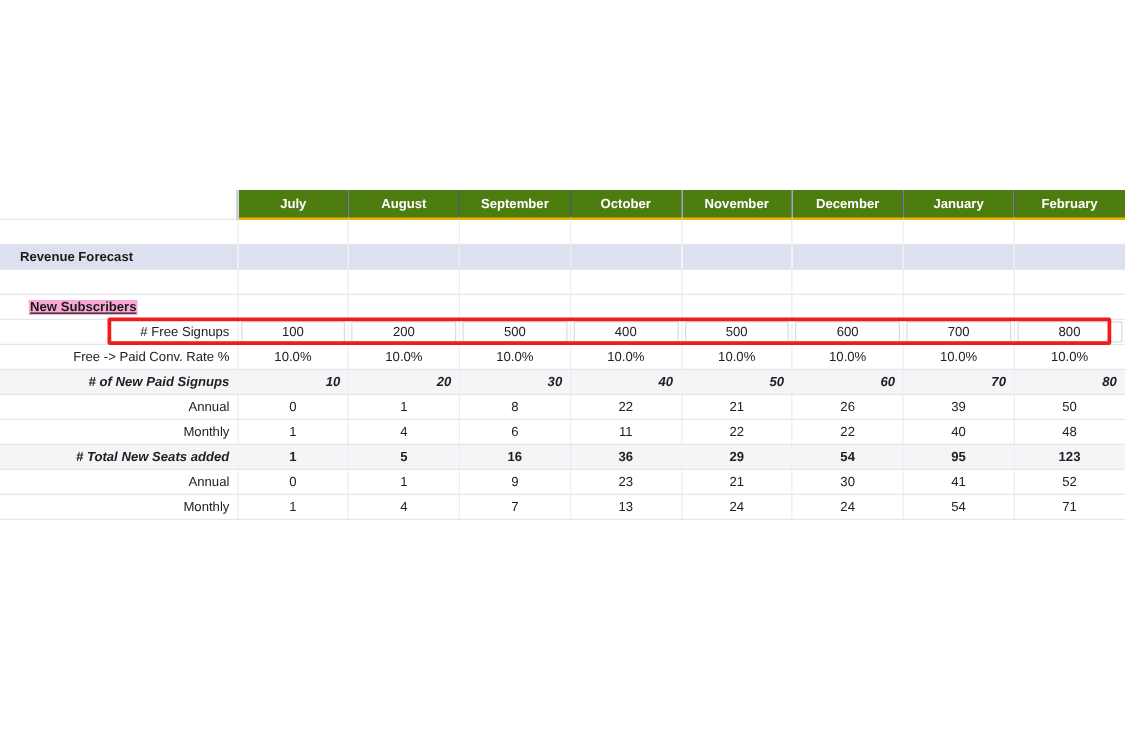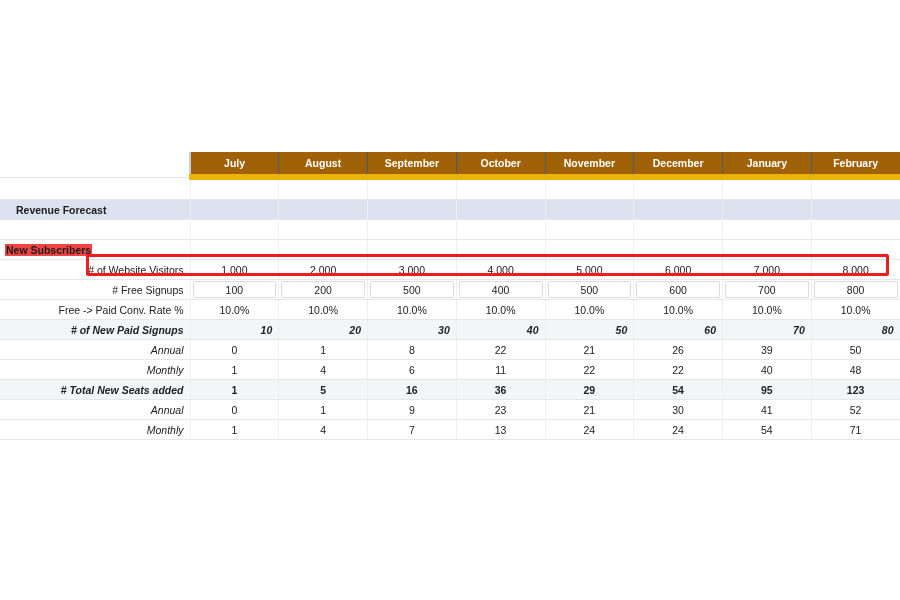--- a/index.html
+++ b/index.html
@@ -50,26 +50,26 @@
     text-align: right;
     border-right: 2px solid #c7cdd6;
     padding-right: 8px;
   }
   td.month-val {
     text-align: center;
   }
 
   
   tr.header-row td {
-    background: #a16207;
+    background: #4d7c0f;
     color: #ffffff;
     font-weight: bold;
     text-align: center;
     height: 22px;
-    border-bottom: 6px solid #eab308;
+    border-bottom: 2px solid #eab308;
     border-right: 1px solid #4a5b76;
     font-size: 10.5px;
   }
   tr.header-row td.label {
     background: #ffffff;
     border-right: 2px solid #c7cdd6;
     border-bottom: 1px solid #e4e6ea;
   }
 
   
@@ -88,22 +88,24 @@
   tr.spacer td { background: #ffffff; }
 
   
   tr.subhead td.label {
     text-align: left;
     font-weight: bold;
     padding-left: 5px;
     color: #1c1c1c;
   }
   tr.subhead td.label span.ul {
-    background: #ef4444;
+    text-decoration: underline;
+    background: #f9a8d4;
     padding: 0 1px;
+    margin-left: 18px;
   }
 
   
   tr.total td {
     background: #f4f5f6;
   }
   tr.total td.label {
     font-weight: bold;
     font-style: italic;
   }
@@ -119,21 +121,20 @@
     font-weight: bold;
     font-style: italic;
     margin-top: 37px;
   }
   tr.total-plain td.month-val {
     font-weight: bold;
   }
 
   
   tr.sub td.label {
-    font-style: italic;
     margin-top: 44px;
   }
 
   
   tr.boxed td.month-val {
     position: relative;
   }
   tr.boxed td.month-val::after {
     content: "";
     position: absolute;
@@ -227,31 +228,20 @@
         <td class="month-val"></td>
         <td class="month-val"></td>
         <td class="month-val"></td>
         <td class="month-val"></td>
         <td class="month-val"></td>
         <td class="month-val"></td>
         <td class="month-val"></td>
         <td class="month-val"></td>
       </tr>
 
-      <tr>
-        <td class="label"># of Website Visitors</td>
-        <td class="month-val">1,000</td>
-        <td class="month-val">2,000</td>
-        <td class="month-val">3,000</td>
-        <td class="month-val">4,000</td>
-        <td class="month-val">5,000</td>
-        <td class="month-val">6,000</td>
-        <td class="month-val">7,000</td>
-        <td class="month-val">8,000</td>
-      </tr>
 
 
       <tr class="boxed">
         <td class="label"># Free Signups</td>
         <td class="month-val">100</td>
         <td class="month-val">200</td>
         <td class="month-val">500</td>
         <td class="month-val">400</td>
         <td class="month-val">500</td>
         <td class="month-val">600</td>

